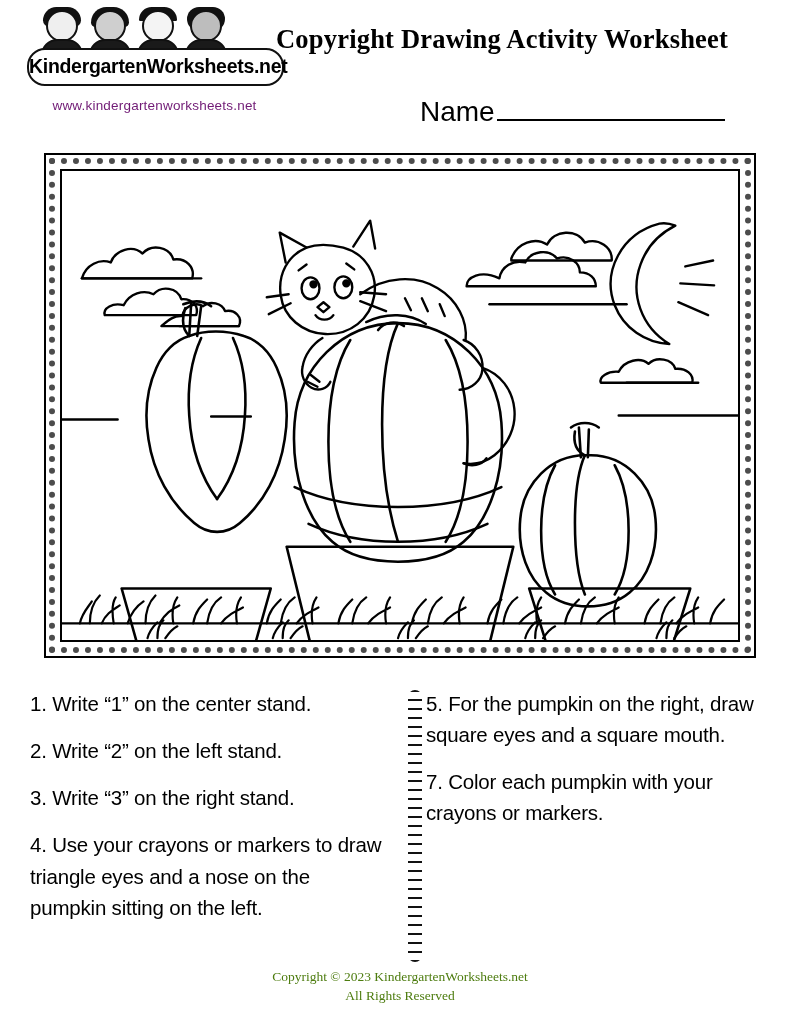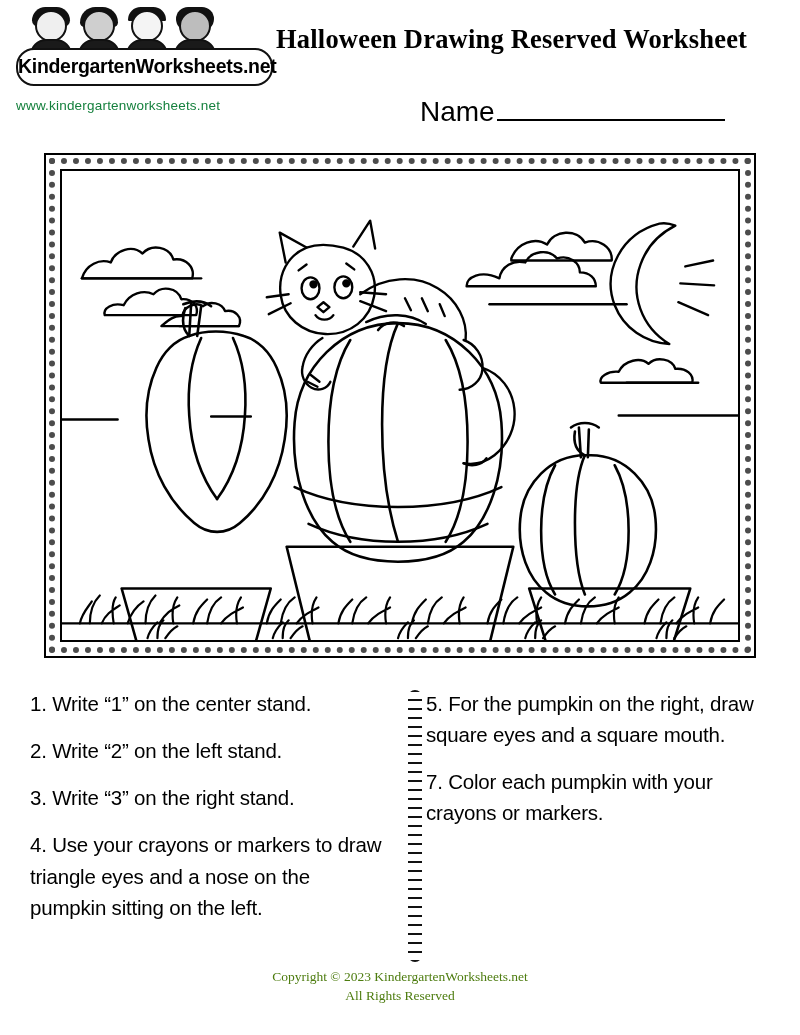--- a/index.html
+++ b/index.html
@@ -16,23 +16,24 @@
     overflow: hidden;
   }
 
   
   .header {
     position: relative;
     height: 140px;
   }
   .logo-block {
     position: absolute;
-    left: 16px;
+    left: 27px;
     top: 6px;
     width: 255px;
+    text-align: center;
   }
   .logo-kids {
     position: relative;
     height: 52px;
     width: 235px;
     margin: 0 auto;
   }
   .kid {
     position: absolute;
     top: 4px;
@@ -93,21 +94,21 @@
     line-height: 32px;
     font-size: 19.5px;
     font-weight: bold;
     letter-spacing: -0.3px;
     font-family: "Liberation Sans", sans-serif;
     white-space: nowrap;
   }
   .logo-url {
     margin-top: 12px;
     font-size: 13.5px;
-    color: #15803d;
+    color: #701a75;
     letter-spacing: .2px;
   }
 
   .title {
     position: absolute;
     left: 276px;
     top: 24px;
     width: 500px;
     font-size: 26.5px;
     font-weight: bold;
@@ -235,21 +236,21 @@
       <div class="kid k4">
           <div class="hair"></div>
           <div class="head"></div>
           <div class="body"></div>
         </div>
     </div>
     <div class="logo-pill">KindergartenWorksheets.net</div>
     <div class="logo-url">www.kindergartenworksheets.net</div>
   </div>
 
-  <div class="title">Halloween Drawing Reserved Worksheet</div>
+  <div class="title">Copyright Drawing Activity Worksheet</div>
 
   <div class="name-row">
     <span class="name-label">Name</span><span class="name-line"></span>
   </div>
 </div>
 
 <div class="frame-wrap">
   <div class="frame-outer"></div>
   <div class="frame-mid"></div>
   <div class="frame-inner">

